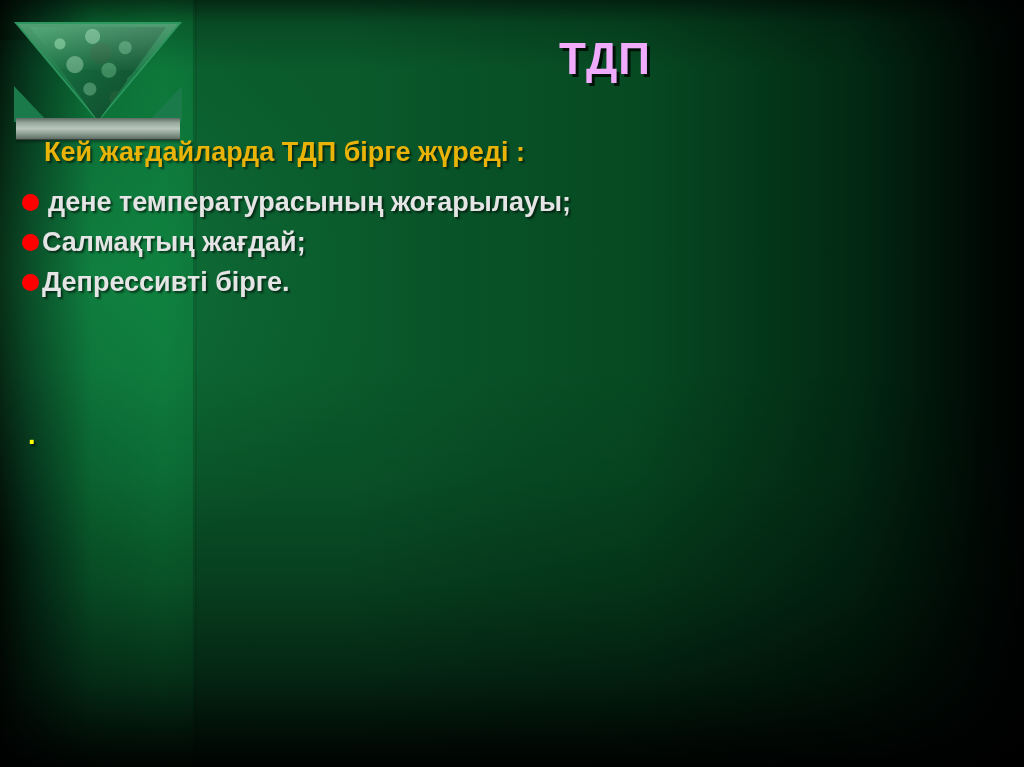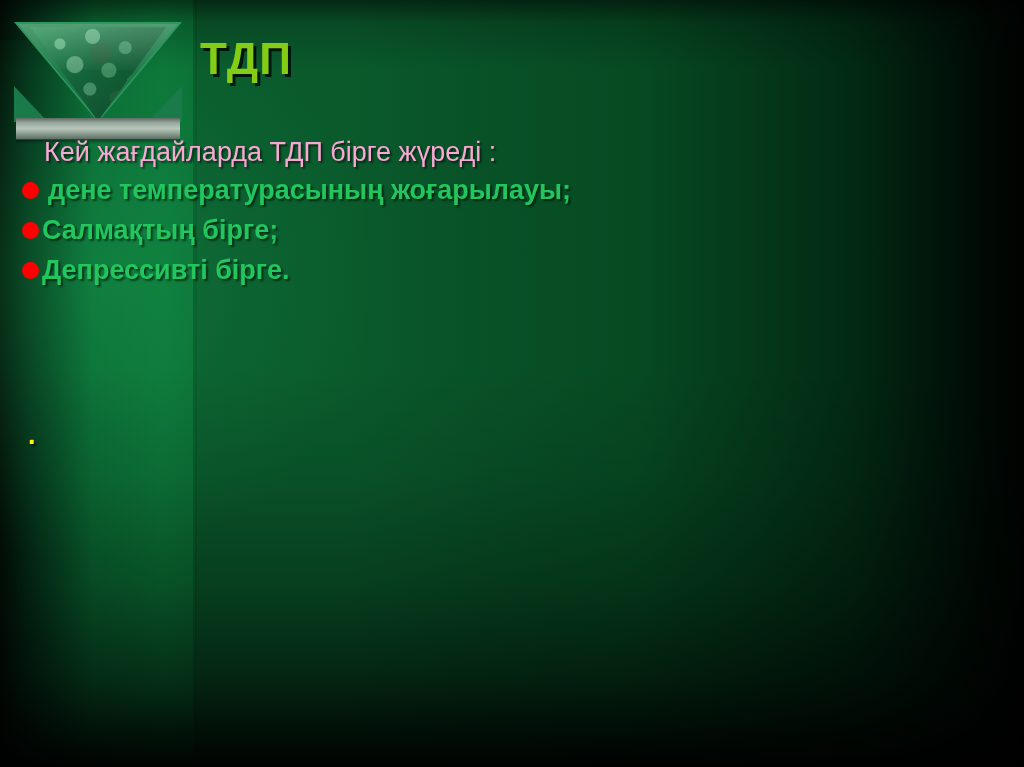--- a/index.html
+++ b/index.html
@@ -160,53 +160,54 @@
     height: 5px;
     background: linear-gradient(180deg, rgba(0,0,0,0.45), rgba(0,0,0,0));
   }
 
   
   .title {
     position: absolute;
     left: 200px;
     top: 34px;
     width: 810px;
-    color: #84cc16;
+    text-align: center;
+    color: #f0abfc;
     font-size: 44px;
     font-weight: bold;
     letter-spacing: 1px;
     text-shadow: 3px 3px 0 rgba(0,0,0,0.75);
   }
 
   
   .body-block {
     position: absolute;
     left: 22px;
     top: 139px;
     width: 960px;
   }
   .lead {
-    color: #f9a8d4;
+    color: #eab308;
     font-size: 27px;
-    font-weight: normal;
+    font-weight: bold;
     padding-left: 22px;
     line-height: 1.0;
-    margin-bottom: 11px;
+    margin-bottom: 23px;
     text-shadow: 2px 2px 2px rgba(0,0,0,0.55);
     white-space: nowrap;
   }
   ul.bullets {
     list-style: none;
     margin: 0;
     padding: 0;
   }
   ul.bullets li {
     display: flex;
     align-items: center;
-    color: #22c55e;
+    color: #e5e5e5;
     font-size: 27px;
     font-weight: bold;
     line-height: 1.0;
     margin-bottom: 13px;
     text-shadow: 2px 2px 2px rgba(0,0,0,0.55);
     white-space: nowrap;
   }
   .dot {
     display: inline-block;
     width: 17px;
@@ -253,21 +254,21 @@
   <div class="body-block">
     <div class="lead">Кей жағдайларда ТДП бірге жүреді :</div>
 
     <ul class="bullets">
       <li class="indented">
         <span class="dot"></span>
         <span>дене температурасының жоғарылауы;</span>
       </li>
       <li>
         <span class="dot"></span>
-        <span>Салмақтың бірге;</span>
+        <span>Салмақтың жағдай;</span>
       </li>
       <li>
         <span class="dot"></span>
         <span>Депрессивті бірге.</span>
       </li>
     </ul>
   </div>
 
   <div class="trailing-dot">.</div>
 

